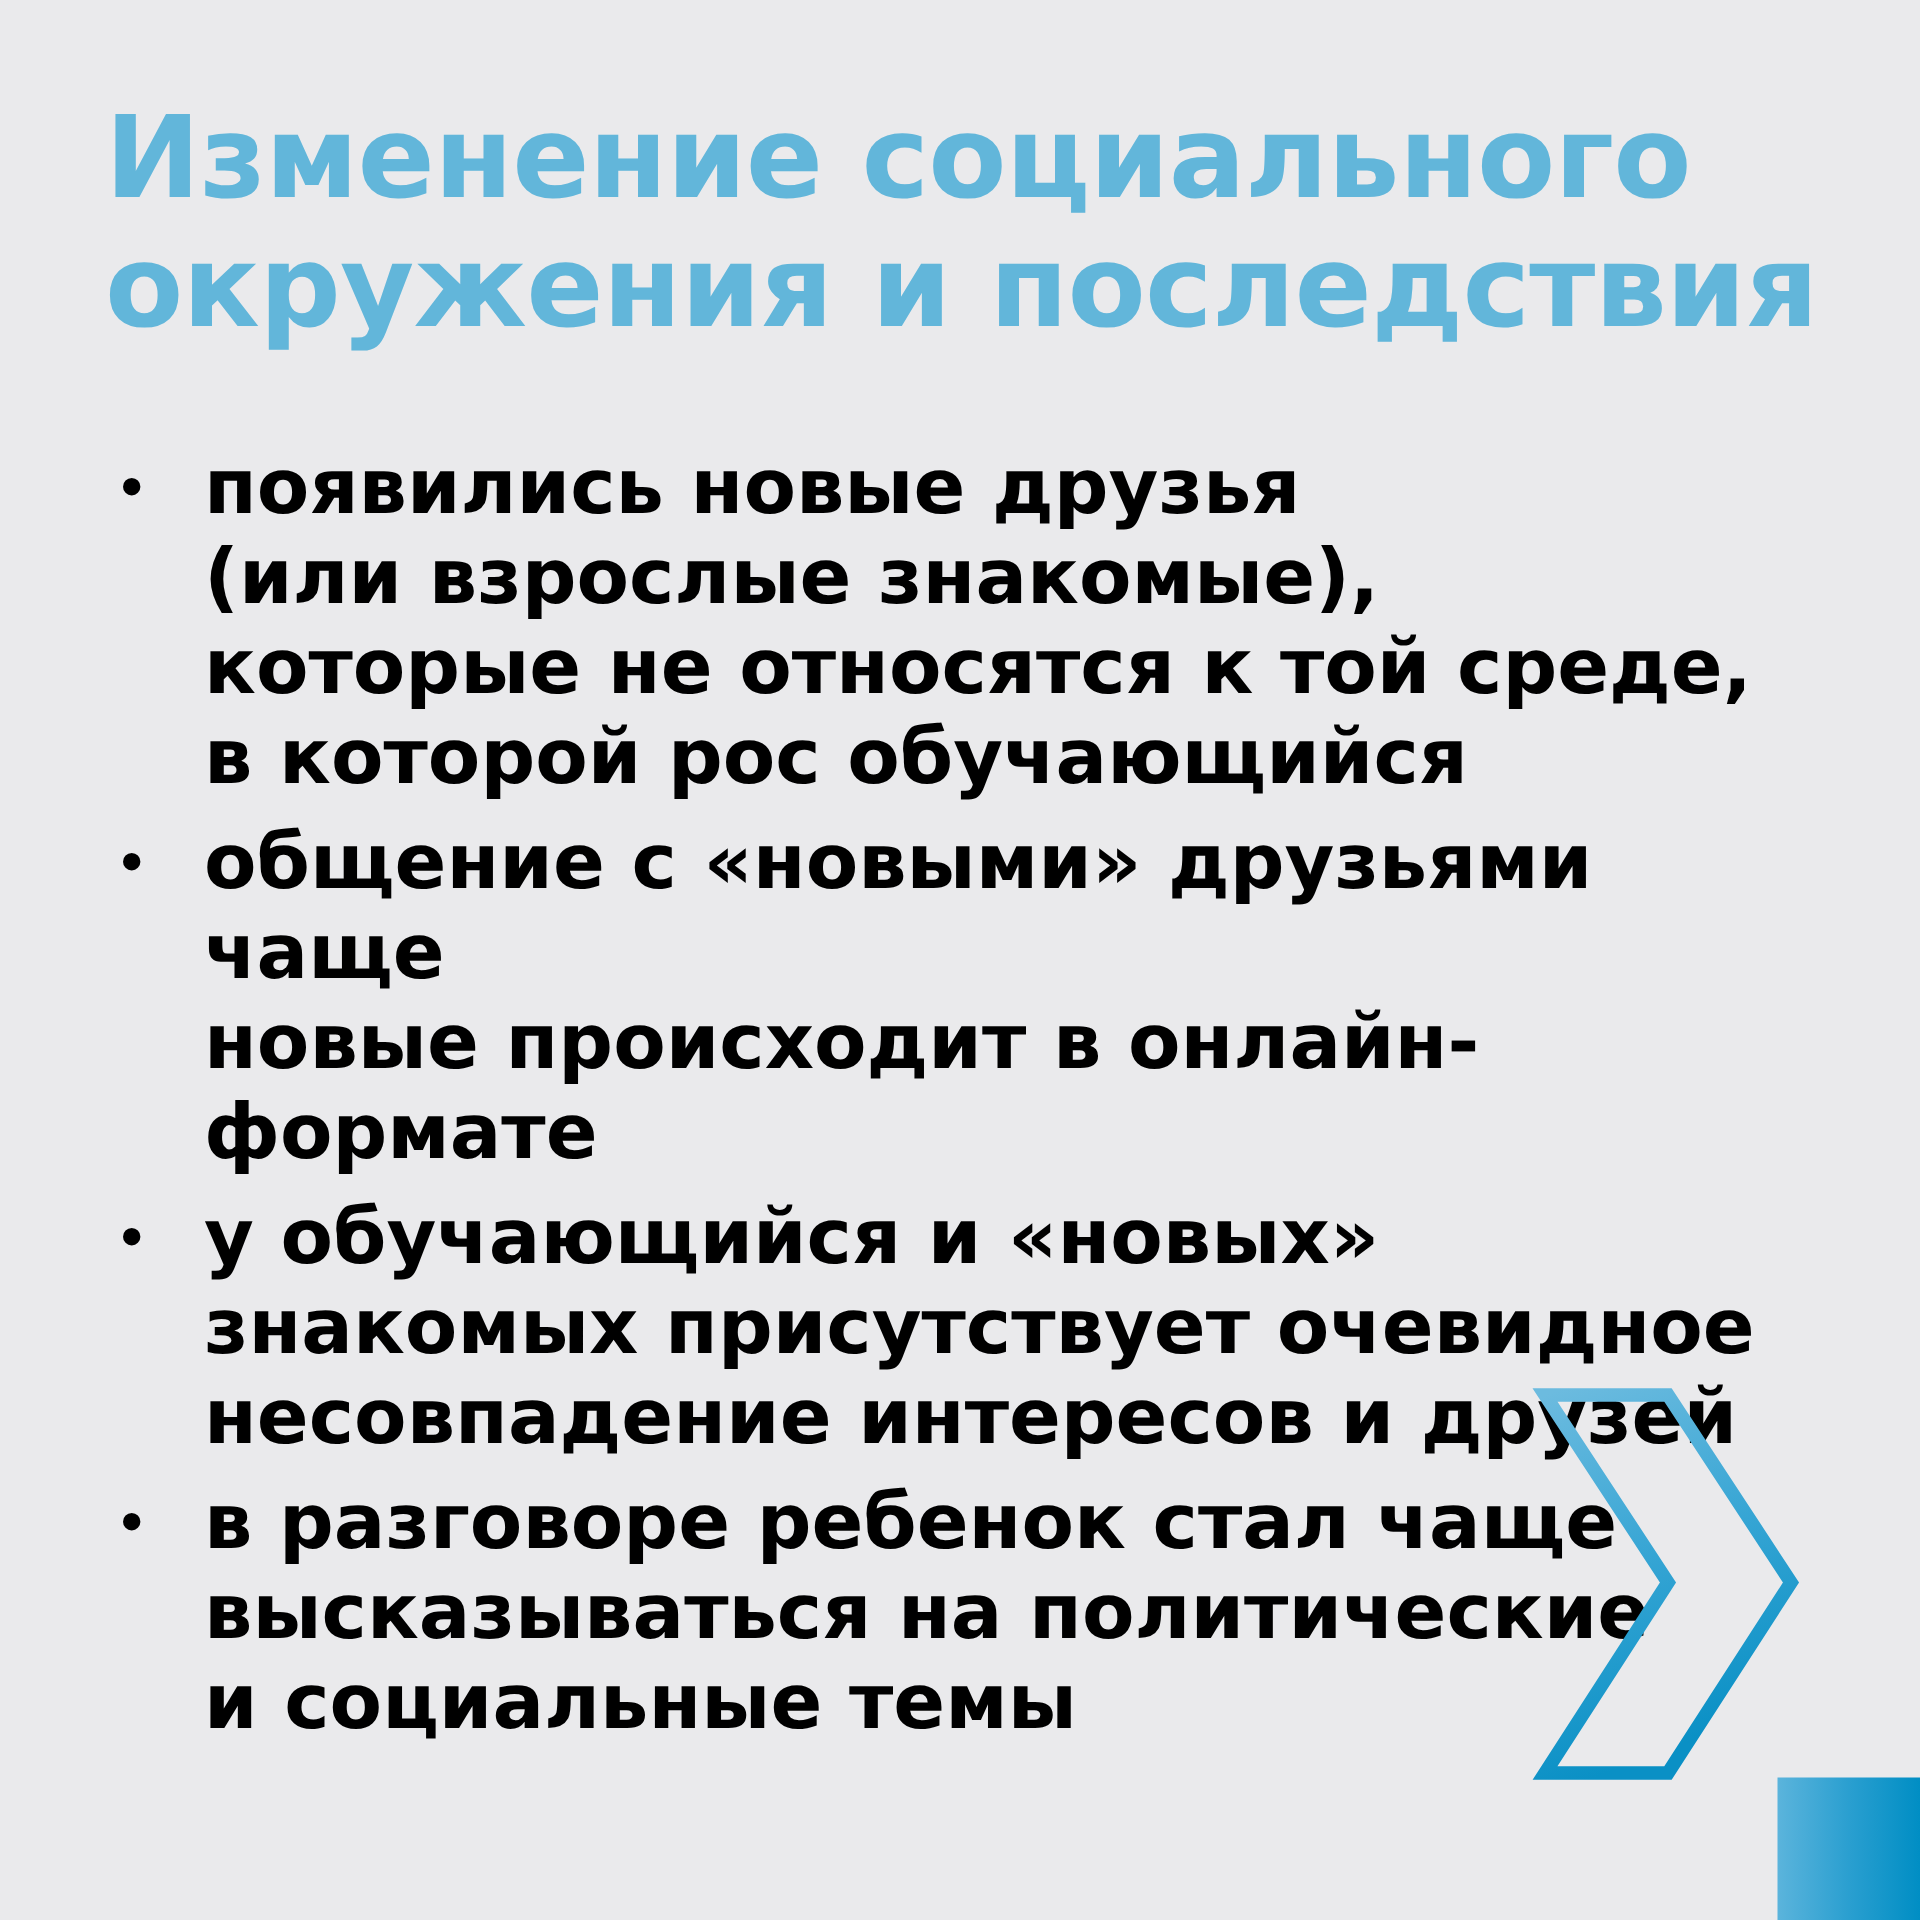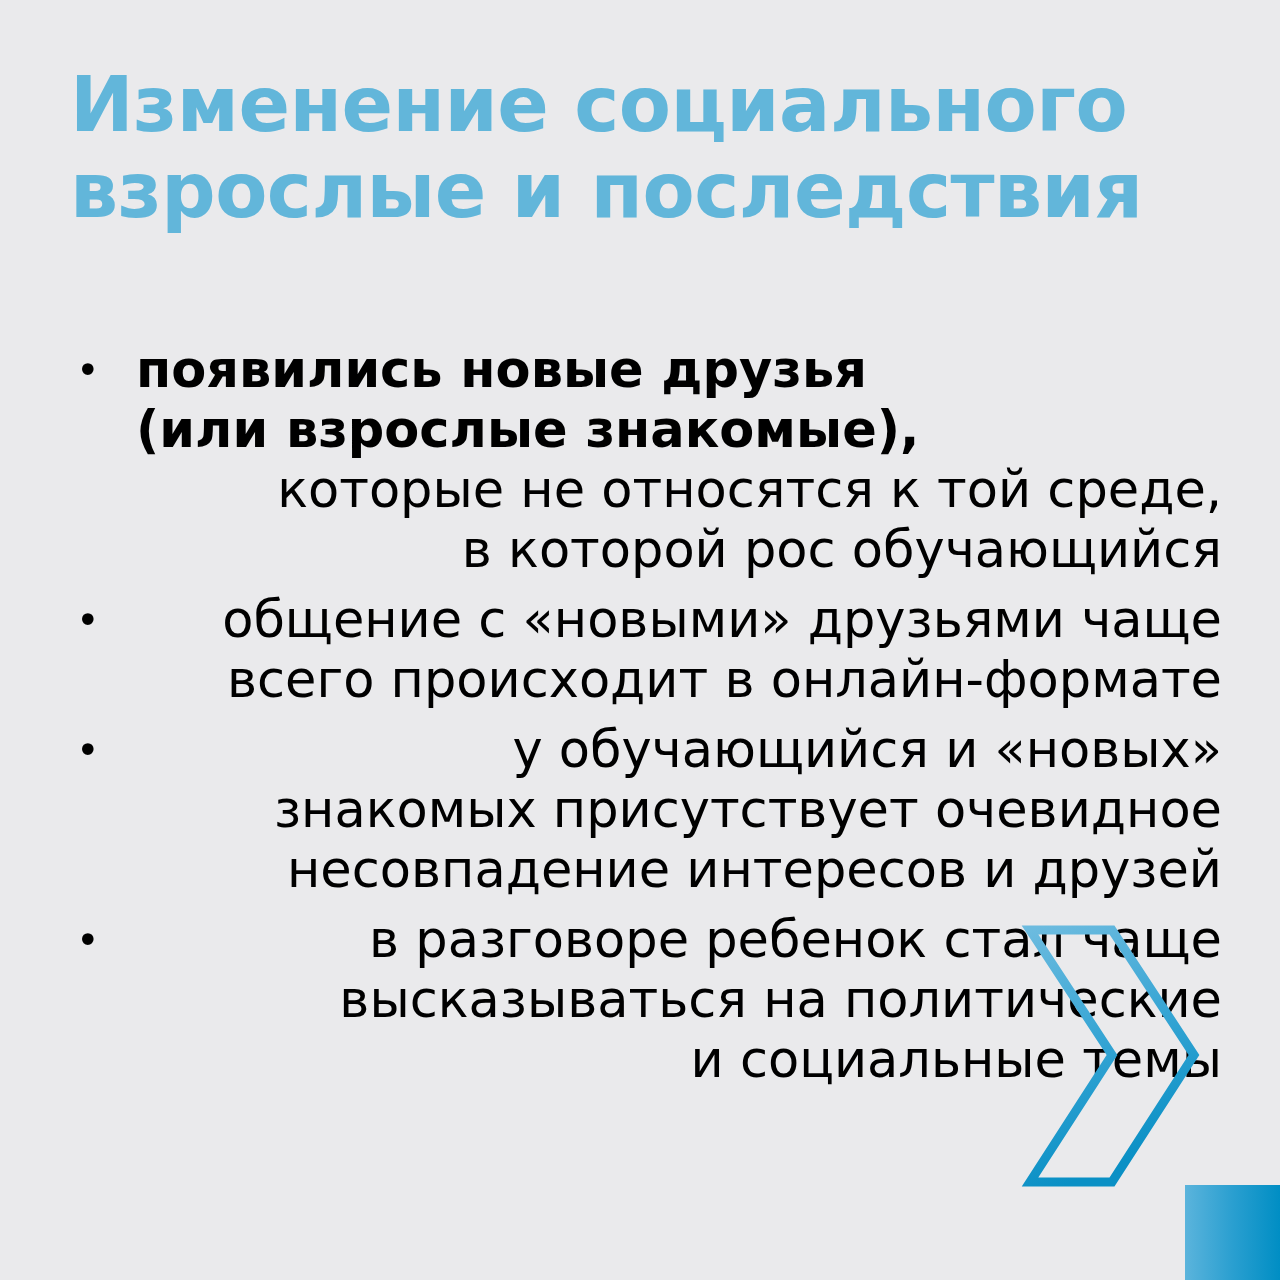--- a/index.html
+++ b/index.html
@@ -81,56 +81,54 @@
     height: 60px;
     line-height: 60px;
     font-size: 40px;
     color: #000000;
     text-align: center;
   }
 
   .bullet-text {
     display: block;
     white-space: pre-line;
-    margin-top: 44px;
   }
 
   .bullet-text.lead-bold {
     font-weight: bold;
   }
 
   .bullet-rest {
     display: block;
     white-space: pre-line;
-    font-weight: normal;
-    text-align: right;
+    font-weight: bold;
   }
 </style>
 </head>
 <body>
 
 <div id="slide">
 
   <div id="title">Изменение социального
-взрослые и последствия</div>
+окружения и последствия</div>
 
   <div id="bullet-list">
 
     <div class="bullet-item">
       <span class="bullet-marker">•</span>
       <span class="bullet-text lead-bold">появились новые друзья
 (или взрослые знакомые),</span>
       <span class="bullet-rest">которые не относятся к той среде,
 в которой рос обучающийся</span>
     </div>
 
     <div class="bullet-item">
       <span class="bullet-marker">•</span>
       <span class="bullet-rest">общение с «новыми» друзьями чаще
-всего происходит в онлайн-формате</span>
+новые происходит в онлайн-формате</span>
     </div>
 
     <div class="bullet-item">
       <span class="bullet-marker">•</span>
       <span class="bullet-rest">у обучающийся и «новых»
 знакомых присутствует очевидное
 несовпадение интересов и друзей</span>
     </div>
 
     <div class="bullet-item">

